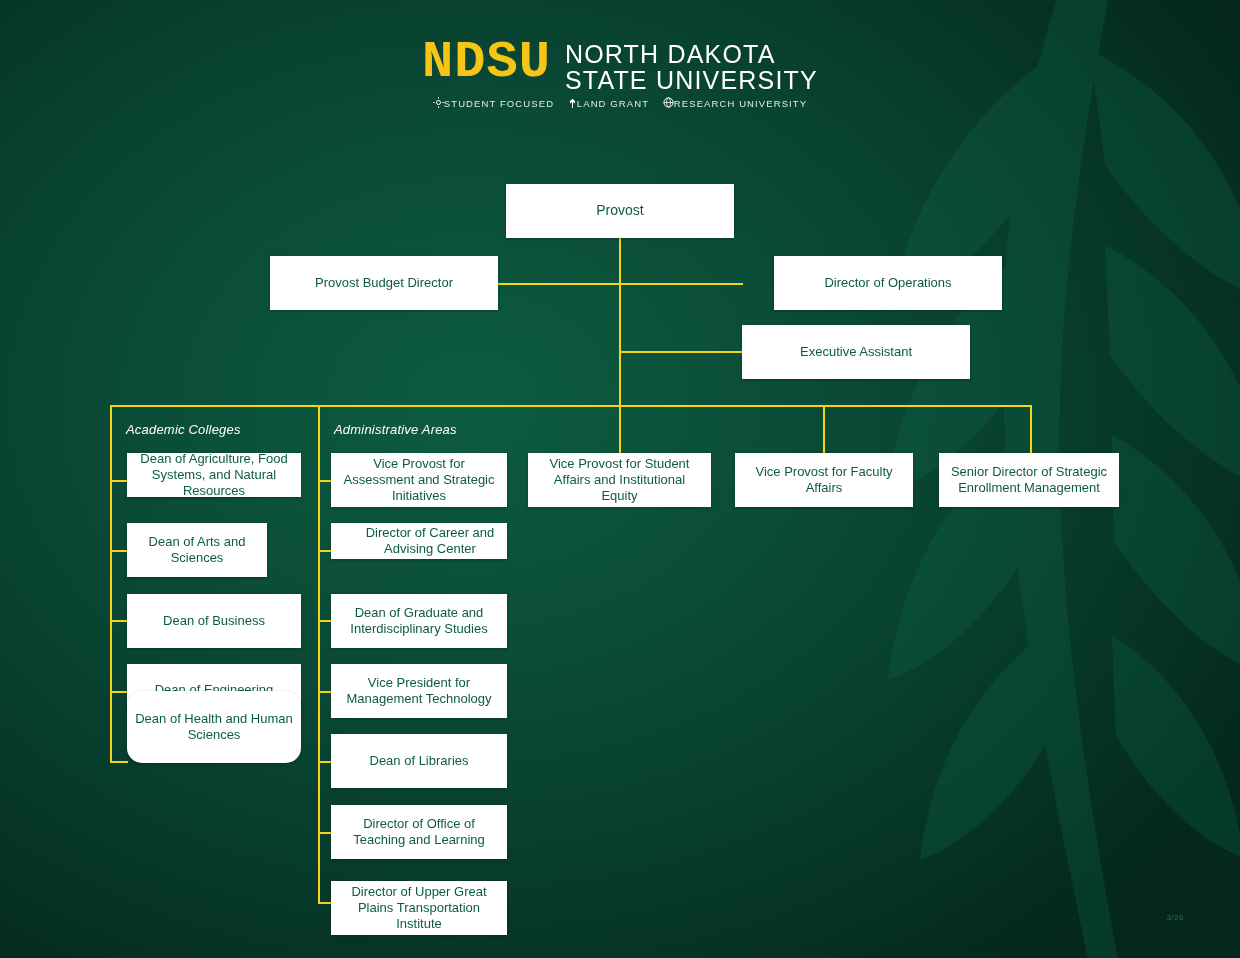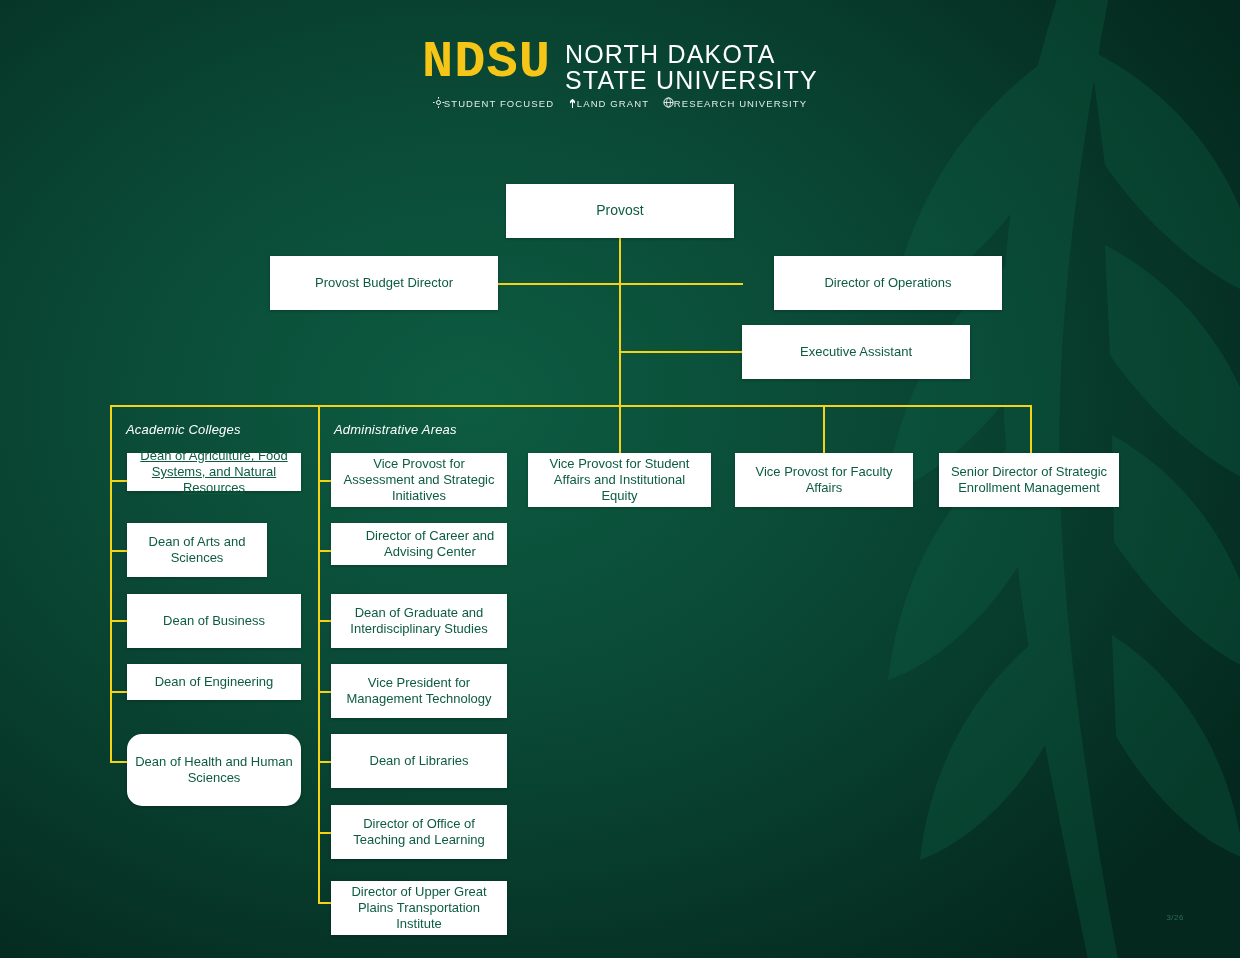--- a/index.html
+++ b/index.html
@@ -213,28 +213,28 @@
   <div class="node big" style="left:506px; top:176px; width:228px; height:54px;margin-top:8px;">Provost</div>
 
   <div class="node" style="left:270px; top:256px; width:228px; height:54px;">Provost Budget Director</div>
   <div class="node" style="left:742px; top:256px; width:228px; height:54px;margin-left:32px;">Director of Operations</div>
   <div class="node" style="left:742px; top:325px; width:228px; height:54px;">Executive Assistant</div>
 
   <div class="node" style="left:528px; top:453px; width:183px; height:54px;">Vice Provost for Student Affairs and Institutional Equity</div>
   <div class="node" style="left:735px; top:453px; width:178px; height:54px;">Vice Provost for Faculty Affairs</div>
   <div class="node" style="left:939px; top:453px; width:180px; height:54px;">Senior Director of Strategic Enrollment Management</div>
 
-  <div class="node" style="left:127px; top:453px; width:174px; height:38px;text-decoration:underline;">Dean of Agriculture, Food Systems, and Natural Resources</div>
+  <div class="node" style="left:127px; top:453px; width:174px; height:44px;">Dean of Agriculture, Food Systems, and Natural Resources</div>
   <div class="node" style="left:127px; top:523px; width:140px; height:54px;">Dean of Arts and Sciences</div>
   <div class="node" style="left:127px; top:594px; width:174px; height:54px;">Dean of Business</div>
-  <div class="node" style="left:127px; top:664px; width:174px; height:36px;">Dean of Engineering</div>
-  <div class="node" style="left:127px; top:734px; width:174px; height:72px;border-radius:15px;">Dean of Health and Human Sciences</div>
+  <div class="node" style="left:127px; top:664px; width:174px; height:52px;">Dean of Engineering</div>
+  <div class="node" style="left:127px; top:691px; width:174px; height:72px;border-radius:15px;">Dean of Health and Human Sciences</div>
 
   <div class="node" style="left:331px; top:453px; width:176px; height:54px;">Vice Provost for Assessment and Strategic Initiatives</div>
-  <div class="node" style="left:331px; top:523px; width:176px; height:42px;padding-left:30px;">Director of Career and Advising Center</div>
+  <div class="node" style="left:331px; top:523px; width:176px; height:36px;padding-left:30px;">Director of Career and Advising Center</div>
   <div class="node" style="left:331px; top:594px; width:176px; height:54px;">Dean of Graduate and Interdisciplinary Studies</div>
   <div class="node" style="left:331px; top:664px; width:176px; height:54px;">Vice President for Management Technology</div>
   <div class="node" style="left:331px; top:734px; width:176px; height:54px;">Dean of Libraries</div>
   <div class="node" style="left:331px; top:805px; width:176px; height:54px;">Director of Office of Teaching and Learning</div>
   <div class="node" style="left:331px; top:875px; width:176px; height:54px;margin-top:6px;">Director of Upper Great Plains Transportation Institute</div>
 
   <div class="pagenum">3/26</div>
 
 </div>
 

